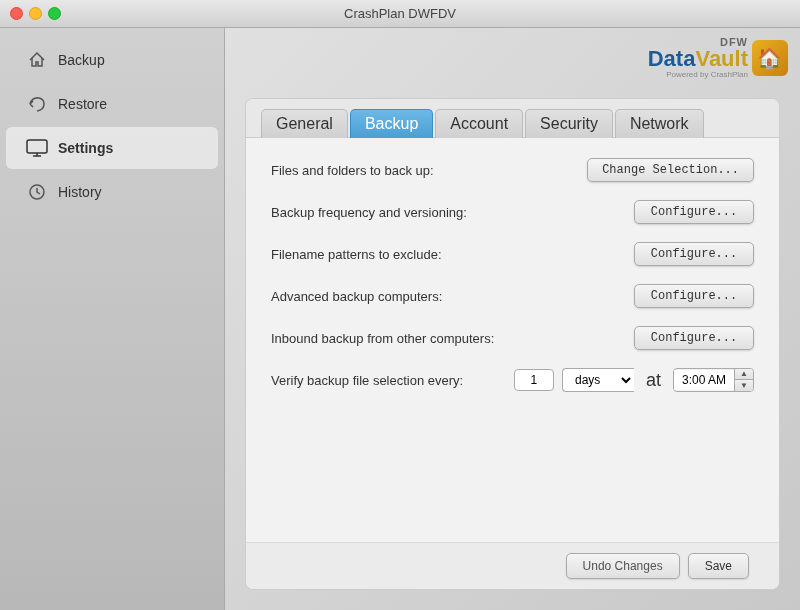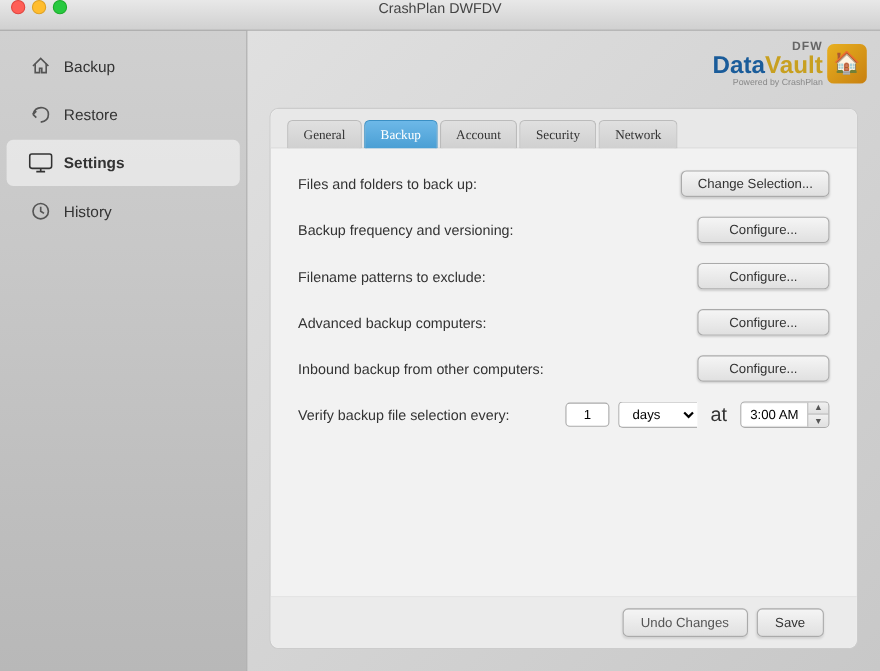--- a/index.html
+++ b/index.html
@@ -11,20 +11,21 @@
       background: #c8c8c8;
       overflow: hidden;
     }
 
     
     .titlebar {
       height: 28px;
       background: linear-gradient(to bottom, #e8e8e8, #d0d0d0);
       border-bottom: 1px solid #aaa;
       display: flex;
+      align-items: center;
       justify-content: center;
       position: relative;
     }
     .titlebar-buttons {
       position: absolute;
       left: 10px;
       display: flex;
       gap: 6px;
       align-items: center;
     }
@@ -115,29 +116,28 @@
       display: flex;
       align-items: flex-end;
       padding: 10px 15px 0 15px;
       gap: 2px;
       border-bottom: 1px solid #ccc;
       background: #e8e8e8;
       border-radius: 8px 8px 0 0;
     }
     .tab {
       padding: 5px 14px;
-      font-size: 12px;
+      font-size: 16px;
       color: #333;
       cursor: pointer;
       border: 1px solid #bbb;
       border-bottom: none;
       border-radius: 5px 5px 0 0;
       background: linear-gradient(to bottom, #e0e0e0, #d0d0d0);
       margin-bottom: -1px;
-      font-family: Liberation Serif, serif;
     }
     .tab.active {
       background: linear-gradient(to bottom, #6db8e8, #4a9fd4);
       color: white;
       border-color: #3a8fc4;
       font-weight: 500;
     }
 
     
     .settings-content {
@@ -162,20 +162,21 @@
       background: linear-gradient(to bottom, #f5f5f5, #e0e0e0);
       border: 1px solid #aaa;
       border-radius: 5px;
       padding: 4px 14px;
       font-size: 12px;
       color: #333;
       cursor: pointer;
       box-shadow: 0 1px 2px rgba(0,0,0,0.15);
       min-width: 120px;
       text-align: center;
+      font-family: Liberation Mono, monospace;
     }
 
     
     .verify-row {
       display: flex;
       align-items: center;
       gap: 8px;
     }
     .verify-label {
       color: #333;

